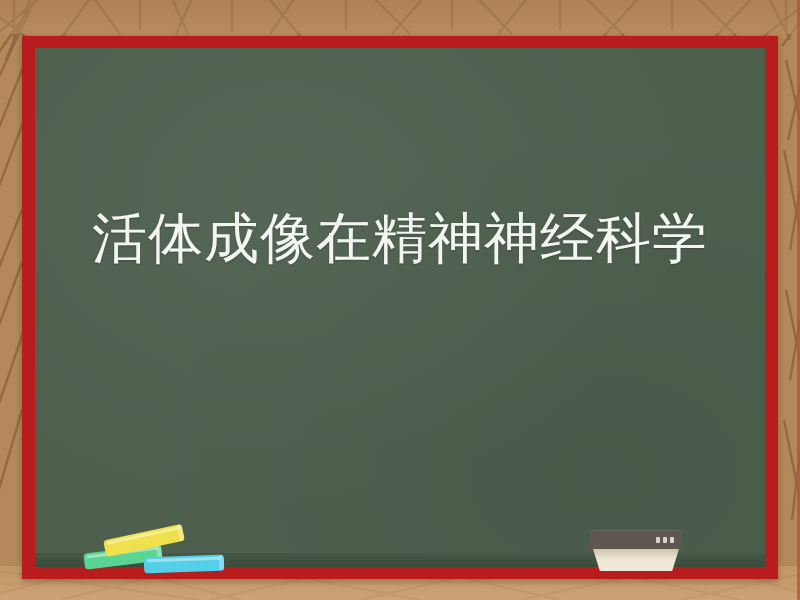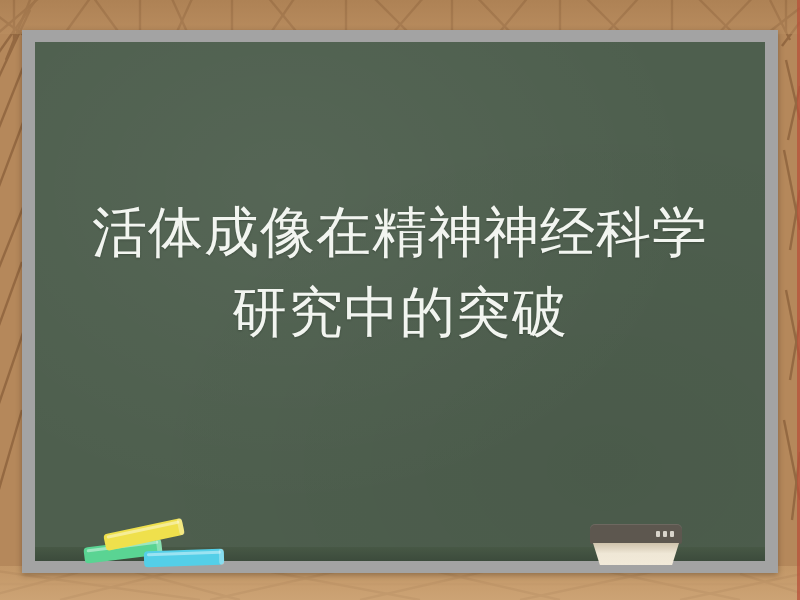--- a/index.html
+++ b/index.html
@@ -52,24 +52,24 @@
     top: 0; right: 0;
     width: 3px; height: 600px;
     background: #b8503a;
     opacity: .75;
   }
 
   
   .board-frame {
     position: absolute;
     left: 22px;
-    top: 30px;
+    top: 36px;
     width: 756px;
     height: 543px;
-    background: #a3a3a3;
+    background: #b91c1c;
     box-shadow: 0 2px 6px rgba(40,25,10,.35);
   }
   .board-inner {
     position: absolute;
     left: 13px;
     top: 12px;
     width: 730px;
     height: 519px;
     background: #4e5f4e;
     overflow: hidden;
@@ -275,21 +275,20 @@
     <div class="wood-shade-bottom"></div>
     <div class="edge-red"></div>
   </div>
 
   <div class="board-frame">
     <div class="board-inner">
       <div class="board-sheen"></div>
 
       <div class="title-wrap">
         <div class="title-line">活体成像在精神神经科学</div>
-        <div class="title-line">研究中的突破</div>
       </div>
 
       <div class="ledge"></div>
     </div>
 
     <div class="chalk chalk-yellow">
       <div class="hi"></div>
       <div class="cap" style="right:0"></div>
     </div>
     <div class="chalk chalk-green">

